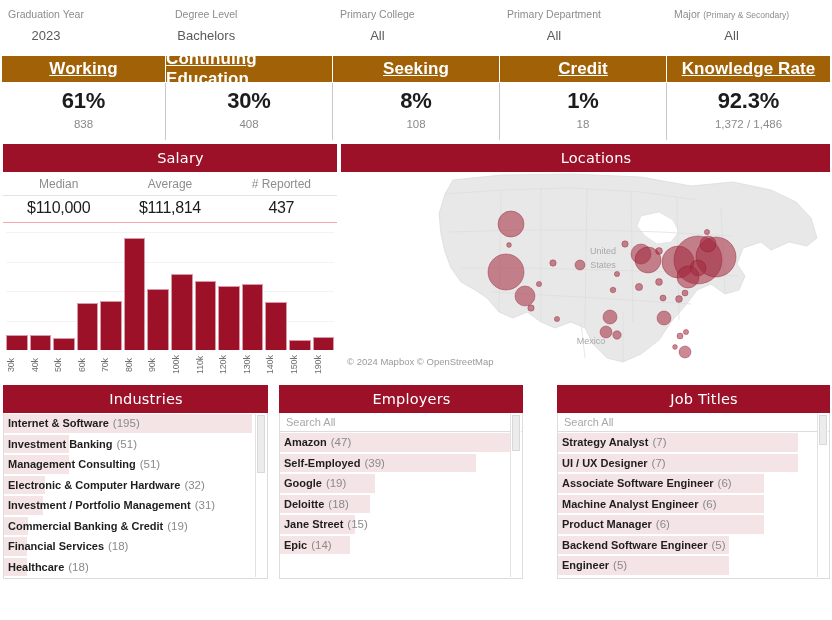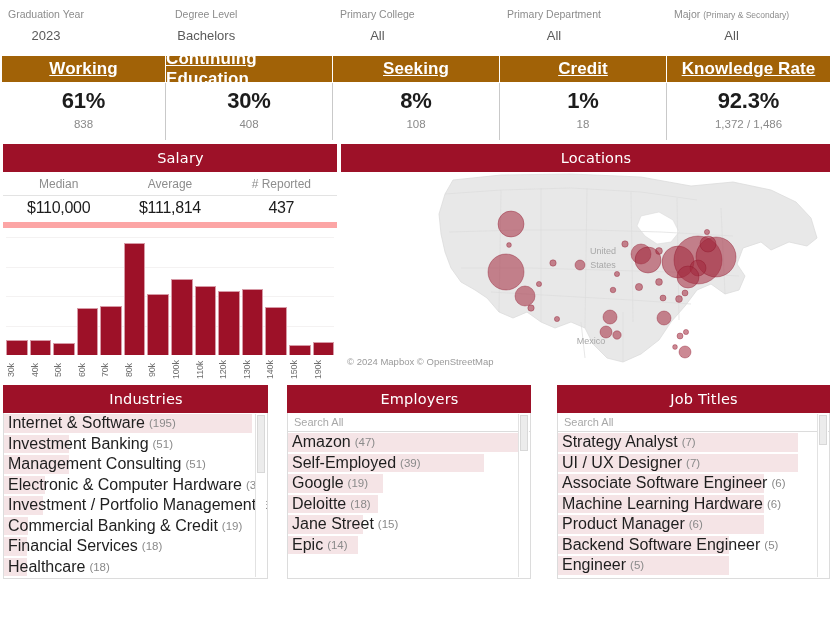--- a/index.html
+++ b/index.html
@@ -68,21 +68,21 @@
   }
   .mid-row { position: relative; height: 229px; margin-top: 4px; }
 
   
   .salary { position: absolute; left: 3px; top: 0; width: 334px; height: 225px; }
   .sal-table { width: 100%; }
   .sal-hdr, .sal-val { display: flex; }
   .sal-hdr > div, .sal-val > div { flex: 1; text-align: center; }
   .sal-hdr { padding: 5px 0 4px; border-bottom: 1px solid #e3e3e3; }
   .sal-hdr > div { font-size: 12px; color: #8d8d8d; }
-  .sal-val { padding: 3px 0 5px; border-bottom: 6px solid #fca5a5; }
+  .sal-val { padding: 3px 0 5px; border-bottom: 1px solid #fca5a5; }
   .sal-val > div { font-size: 16px; color: #1c1c1c; letter-spacing: -.3px; }
   .hist { position: relative; height: 118px; margin: 9px 3px 0 3px; }
   .hist-grid { position: absolute; inset: 0; }
   .hist-grid i { position: absolute; left: 0; right: 0; height: 1px; background: #f4f2f2; }
   .bars { position: absolute; inset: 0; display: flex; align-items: flex-end; gap: 2px; }
   .bar { flex: 1; background: #9d1128; border: 1px solid #d79aa6; border-bottom: none; }
   .ticks { display: flex; gap: 2px; margin: 2px 3px 0 3px; }
   .tick {
     flex: 1; font-size: 9px; color: #6f6f6f;
     writing-mode: vertical-rl; transform: rotate(180deg);
@@ -101,42 +101,42 @@
     position: absolute; left: 4px; bottom: 2px;
     font-size: 9.5px; color: #9a9a9a;
     background: rgba(255,255,255,.75); padding: 0 2px;
   }
   .map-label { font-size: 9px; fill: #a8a8a8; font-family: "Liberation Sans", sans-serif; }
 
   
   .bottom-row { position: relative; height: 196px; margin-top: 12px; }
   .listpanel { position: absolute; top: 0; height: 194px; }
   .lp-industries { left: 3px;   width: 265px; }
-  .lp-employers  { left: 287px; width: 244px; }
+  .lp-employers  { left: 279px; width: 244px; }
   .lp-jobs       { left: 557px; width: 273px; }
   .lp-body {
     position: relative; height: 166px;
     border: 1px solid #dcdcdc; border-top: none;
     background: #fff; overflow: hidden;
   }
   .search-box {
     height: 19px; border-bottom: 1px solid #dcdcdc;
     display: flex; align-items: center; padding-left: 6px;
   }
   .search-box span { font-size: 11px; color: #a8a8a8; }
   .rows { position: relative; }
   .lrow {
     position: relative; height: 20.5px; display: flex; align-items: center;
     padding-left: 4px; overflow: hidden; white-space: nowrap;
   }
   .lrow .fill {
     position: absolute; left: 0; top: 1px; bottom: 1px;
     background: #f5e4e6;
   }
-  .lrow .txt { position: relative; font-size: 16px; color: #1e1e1e; font-weight: normal; }
+  .lrow .txt { position: relative; font-size: 11px; color: #1e1e1e; font-weight: bold; }
   .lrow .cnt { position: relative; font-size: 11.5px; color: #8a8a8a; margin-left: 4px; font-weight: normal; }
   .scroll-track {
     position: absolute; right: 1px; top: 1px; bottom: 1px; width: 11px;
     background: #ffffff; border-left: 1px solid #e2e2e2;
   }
   .scroll-thumb {
     position: absolute; left: 1px; right: 1px; top: 1px;
     background: #ececec; border: 1px solid #d8d8d8;
   }
 </style>
@@ -464,21 +464,21 @@
               <span class="txt">UI / UX Designer</span>
               <span class="cnt">(7)</span>
             </div>
             <div class="lrow">
               <div class="fill" style="width: 205.714px;"></div>
               <span class="txt">Associate Software Engineer</span>
               <span class="cnt">(6)</span>
             </div>
             <div class="lrow">
               <div class="fill" style="width: 205.714px;"></div>
-              <span class="txt">Machine Learning Hardware</span>
+              <span class="txt">Machine Analyst Engineer</span>
               <span class="cnt">(6)</span>
             </div>
             <div class="lrow">
               <div class="fill" style="width: 205.714px;"></div>
               <span class="txt">Product Manager</span>
               <span class="cnt">(6)</span>
             </div>
             <div class="lrow">
               <div class="fill" style="width: 171.429px;"></div>
               <span class="txt">Backend Software Engineer</span>

